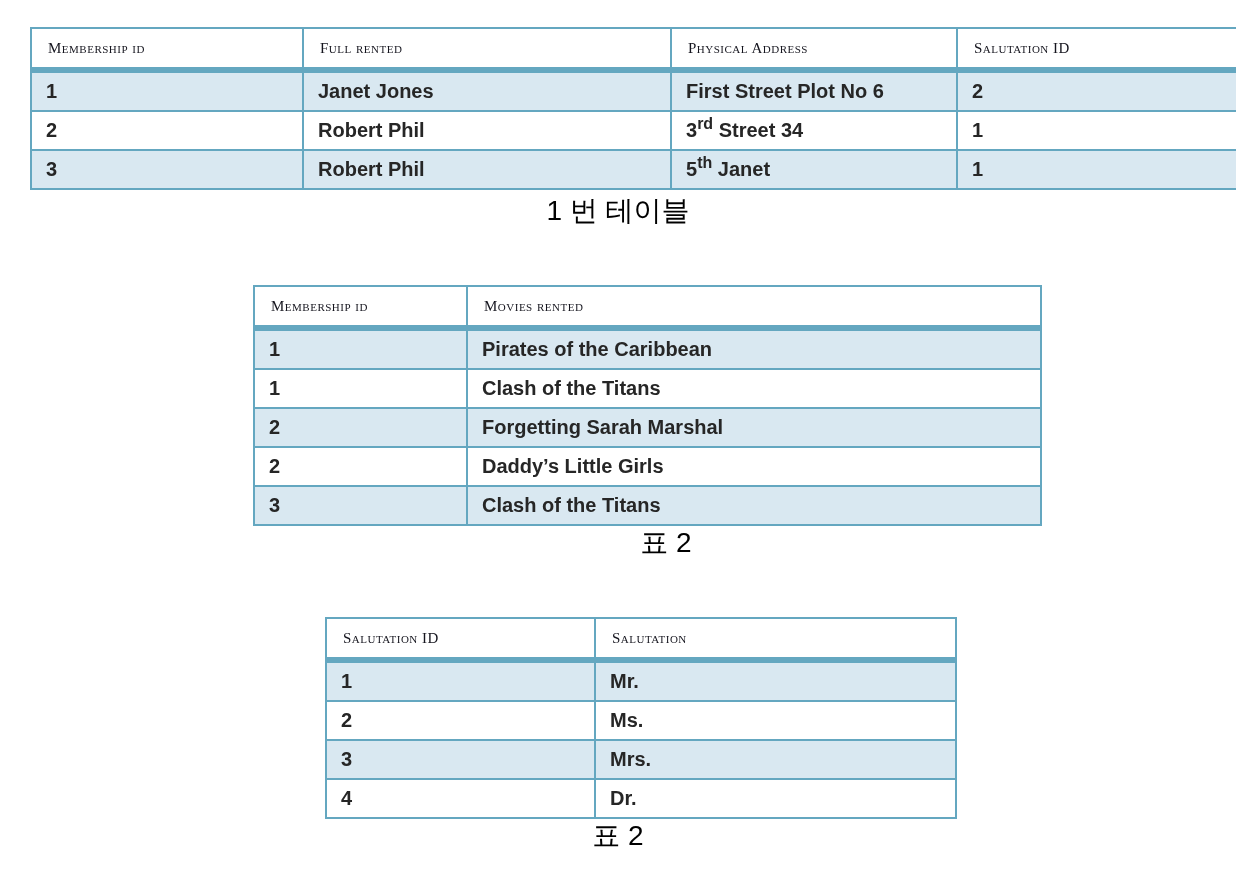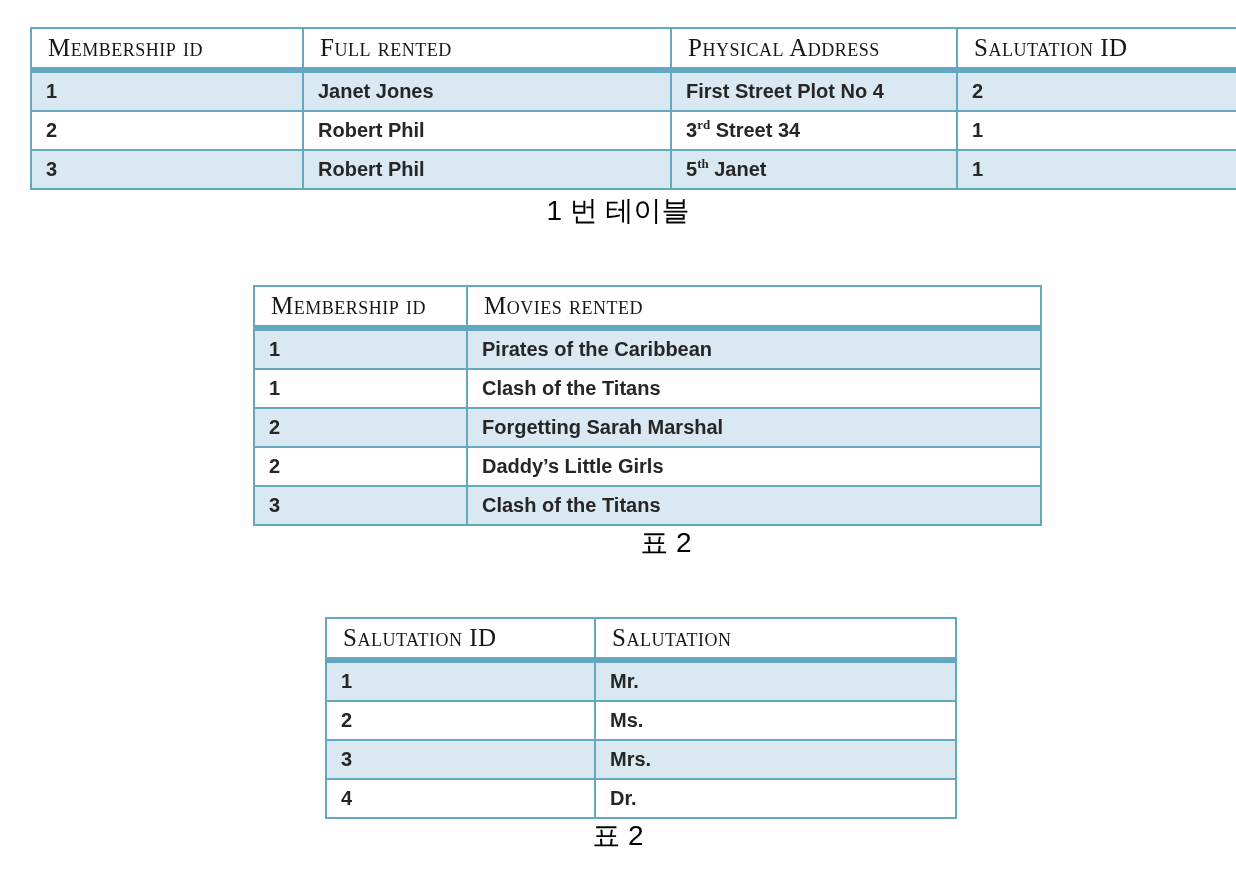--- a/index.html
+++ b/index.html
@@ -24,43 +24,42 @@
     overflow: hidden;
     white-space: nowrap;
     vertical-align: middle;
   }
   table.doc th {
     background: #ffffff;
     font-family: "Liberation Serif", serif;
     font-variant: small-caps;
     font-weight: normal;
     letter-spacing: 0.5px;
-    font-size: 25px;
+    font-size: 15px;
     color: #15151e;
     text-align: left;
     padding: 3px 8px 3px 16px;
     height: 32px;
     border-bottom: 6px solid #64a7c0;
   }
   table.doc td {
     font-size: 20px;
     font-weight: bold;
     color: #262626;
     text-align: left;
     padding: 3px 8px 3px 14px;
     height: 31px;
     background: #ffffff;
   }
   table.doc tbody tr:nth-child(odd) td {
     background: #d9e8f1;
   }
   sup {
-    font-size: 13px;
+    font-size: 16px;
     line-height: 0;
-    font-family: Liberation Serif, serif;
   }
   
   #table1 { left: 30px;  top: 27px;  width: 1178px; }
   #table1 .c1 { width: 246px; } #table1 .c2 { width: 342px; }
   #table1 .c3 { width: 260px; } #table1 .c4 { width: 330px; }
   #table2 { left: 253px; top: 285px; width: 735px; }
   #table2 .c1 { width: 187px; } #table2 .c2 { width: 548px; }
   #table3 { left: 325px; top: 617px; width: 578px; }
   #table3 .c1 { width: 243px; } #table3 .c2 { width: 335px; }
   
@@ -86,21 +85,21 @@
       <th class="c1">Membership id</th>
       <th class="c2">Full rented</th>
       <th class="c3">Physical Address</th>
       <th class="c4">Salutation ID</th>
     </tr>
   </thead>
   <tbody>
     <tr>
       <td>1</td>
       <td>Janet Jones</td>
-      <td><span>First Street Plot No 4</span><sup></sup><span></span></td>
+      <td><span>First Street Plot No 6</span><sup></sup><span></span></td>
       <td>2</td>
     </tr>
     <tr>
       <td>2</td>
       <td>Robert Phil</td>
       <td><span>3</span><sup>rd</sup><span> Street 34</span></td>
       <td>1</td>
     </tr>
     <tr>
       <td>3</td>

